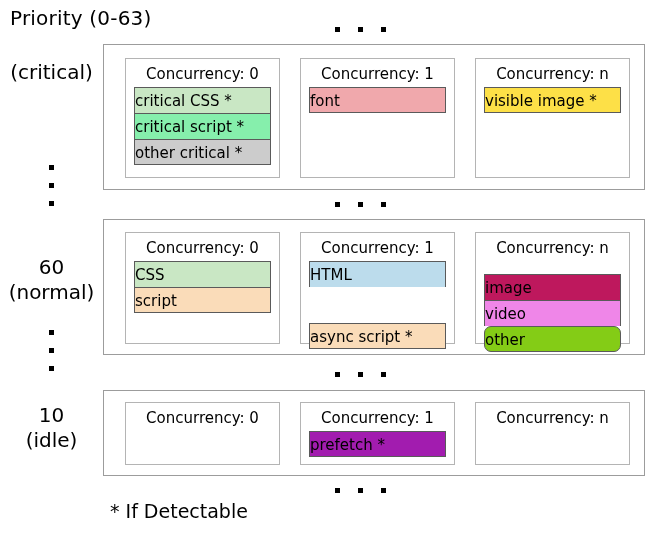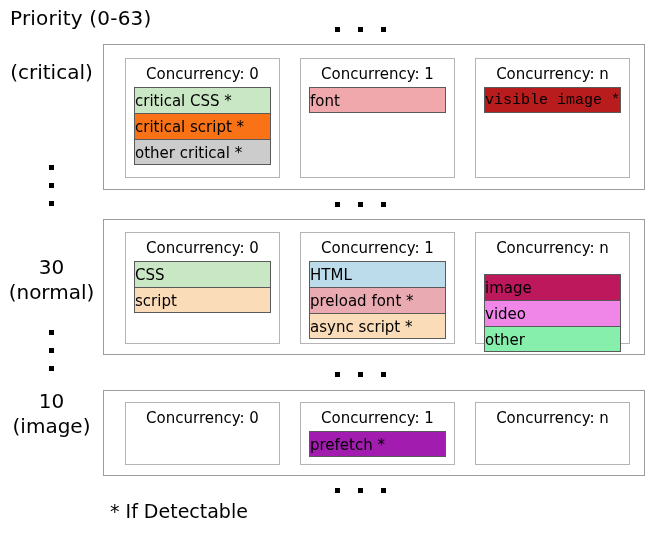--- a/index.html
+++ b/index.html
@@ -142,49 +142,49 @@
     <i></i>
     <i></i>
 </div>
 
 <div class="band" style="top:44px; height:146px;">
 
   <div class="conc" style="left:21px; top:13px; height:120px;">
     <div class="conc-title">Concurrency: 0</div>
     <div class="conc-stack">
       <div class="chip" style="background:#c9e7c4;">critical CSS *</div>
-      <div class="chip" style="background:#f97316;">critical script *</div>
+      <div class="chip" style="background:#86efac;">critical script *</div>
       <div class="chip" style="background:#cccccc;">other critical *</div>
     </div>
   </div>
 
   <div class="conc" style="left:196px; top:13px; height:120px;">
     <div class="conc-title">Concurrency: 1</div>
     <div class="conc-stack">
       <div class="chip solo" style="background:#f0a8ac;">font</div>
     </div>
   </div>
 
   <div class="conc" style="left:371px; top:13px; height:120px;">
     <div class="conc-title">Concurrency: n</div>
     <div class="conc-stack">
-      <div class="chip solo" style="background:#b91c1c;font-family:Liberation Mono, monospace;">visible image *</div>
+      <div class="chip solo" style="background:#fde047;">visible image *</div>
     </div>
   </div>
 
 </div>
 
 <div class="hdots" style="left:335px; top:202px;">
   <i></i>
     <i></i>
     <i></i>
 </div>
 
 <div class="prio-label" style="top:255px;">
-  <span class="prio-num">30</span>
+  <span class="prio-num">60</span>
   <span class="prio-name">(normal)</span>
 </div>
 
 <div class="vdots" style="top:330px;">
   <i></i>
     <i></i>
     <i></i>
 </div>
 
 <div class="band" style="top:219px; height:136px;">
@@ -194,45 +194,44 @@
     <div class="conc-stack">
       <div class="chip" style="background:#c9e7c4;">CSS</div>
       <div class="chip" style="background:#fadcb9;">script</div>
     </div>
   </div>
 
   <div class="conc" style="left:196px; top:12px; height:112px;">
     <div class="conc-title">Concurrency: 1</div>
     <div class="conc-stack">
       <div class="chip" style="background:#bcdcec;">HTML</div>
-      <div class="chip" style="background:#eaaab2;">preload font *</div>
-      <div class="chip" style="background:#fadcb9;">async script *</div>
+      <div class="chip" style="background:#fadcb9;margin-top:36px;">async script *</div>
     </div>
   </div>
 
   <div class="conc" style="left:371px; top:12px; height:112px;">
     <div class="conc-title">Concurrency: n</div>
     <div class="conc-stack">
       <div class="chip" style="background:#be185d;margin-top:13px;">image</div>
       <div class="chip" style="background:#ef86e8;">video</div>
-      <div class="chip" style="background:#86efac;">other</div>
+      <div class="chip" style="background:#84cc16;border-radius:7px;">other</div>
     </div>
   </div>
 
 </div>
 
 <div class="hdots" style="left:335px; top:372px;">
   <i></i>
     <i></i>
     <i></i>
 </div>
 
-<div class="prio-label" style="top:389px;">
+<div class="prio-label" style="top:403px;">
   <span class="prio-num">10</span>
-  <span class="prio-name">(image)</span>
+  <span class="prio-name">(idle)</span>
 </div>
 
 <div class="band" style="top:390px; height:86px;">
 
   <div class="conc" style="left:21px; top:11px; height:63px;">
     <div class="conc-title">Concurrency: 0</div>
     <div class="conc-stack"></div>
   </div>
 
   <div class="conc" style="left:196px; top:11px; height:63px;">

